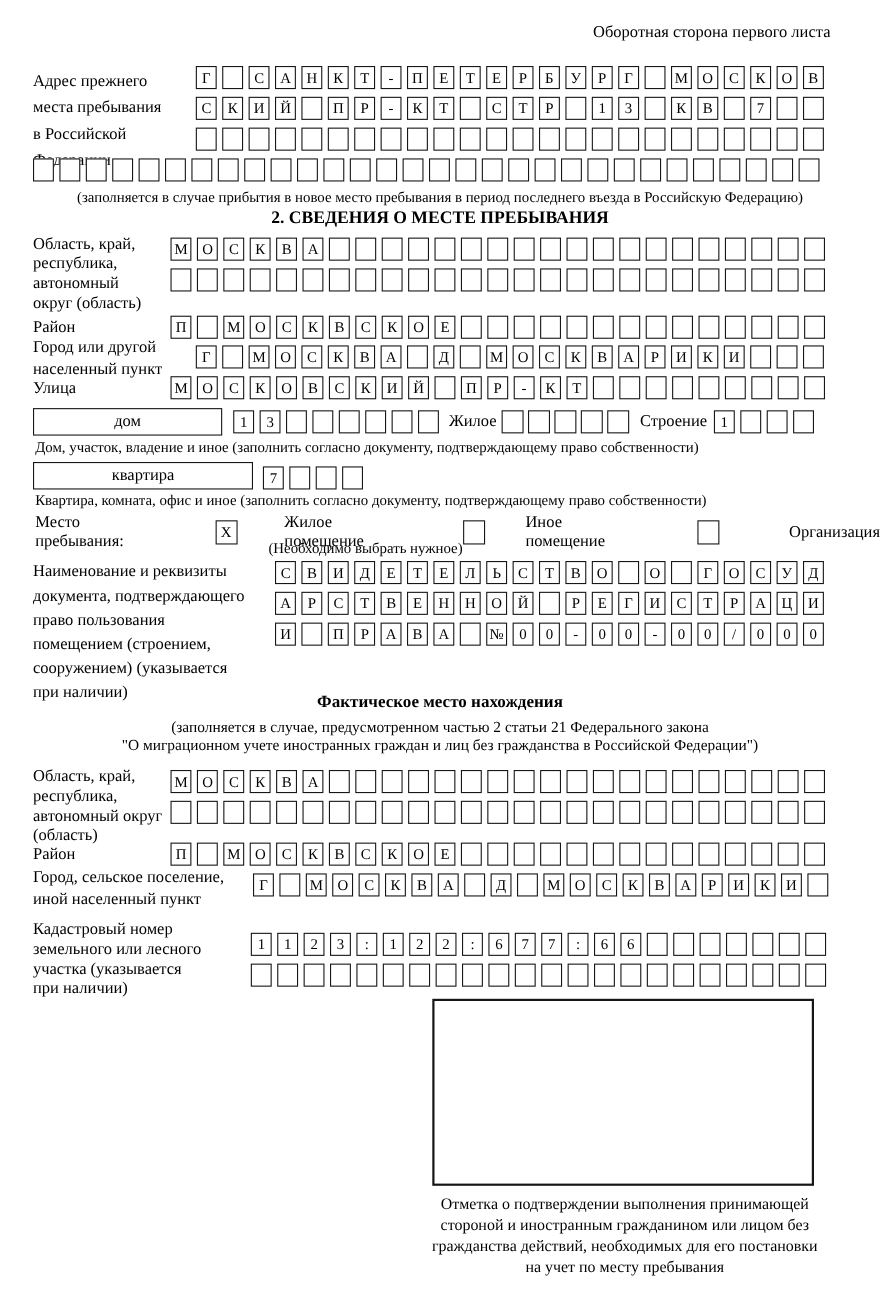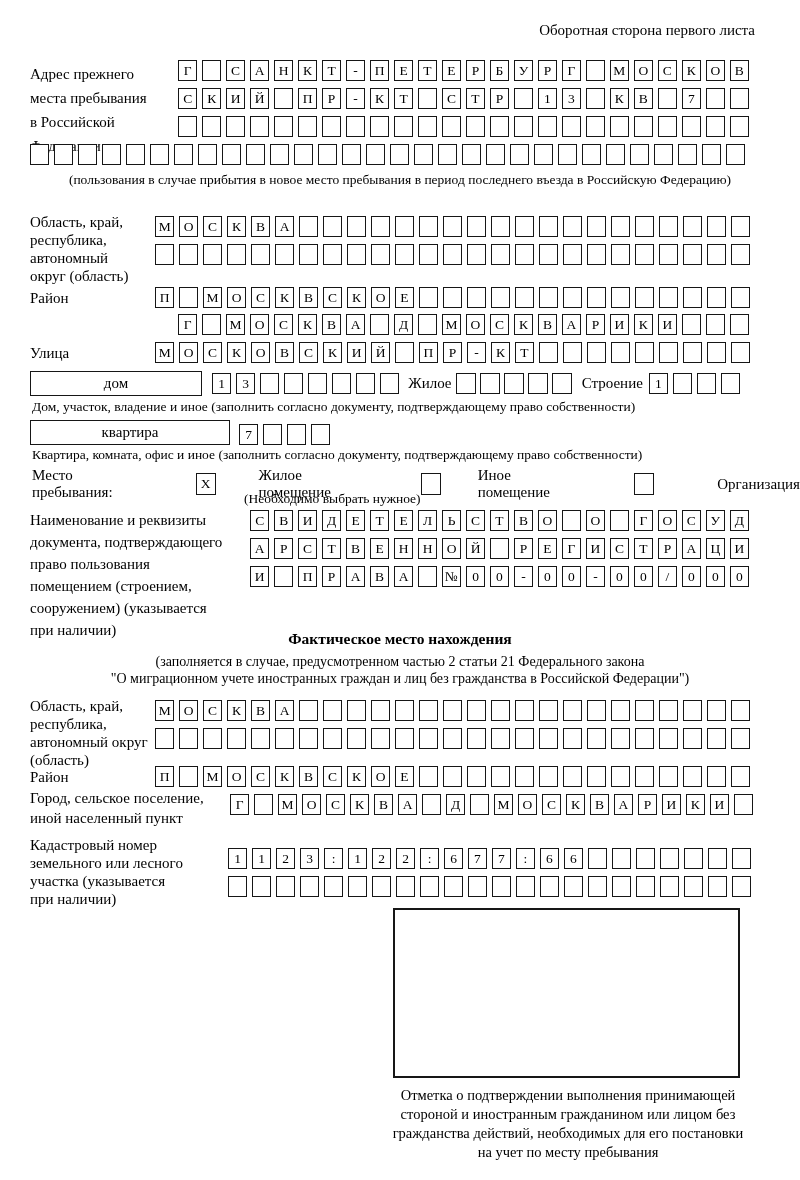--- a/index.html
+++ b/index.html
@@ -138,22 +138,23 @@
       <span class="cell"></span>
       <span class="cell"></span>
       <span class="cell"></span>
       <span class="cell"></span>
       <span class="cell"></span>
       <span class="cell"></span>
       <span class="cell"></span>
       <span class="cell"></span>
       <span class="cell"></span>
     </div>
-  <div class="abs caption center" style="top:172px;">(пользования в случае прибытия в новое место пребывания в период последнего въезда в Российскую Федерацию)</div>
-
+  <div class="abs caption center" style="top:172px;">(заполняется в случае прибытия в новое место пребывания в период последнего въезда в Российскую Федерацию)</div>
+
+  <div class="abs title center" style="top:190px;">2. СВЕДЕНИЯ О МЕСТЕ ПРЕБЫВАНИЯ</div>
 
   <div class="abs label" style="left:30px;top:213px;width:130px;">Область, край,
 республика,
 автономный
 округ (область)</div>
   <div class="abs boxrow" style="left:155px;top:216px;">
       <span class="cell">М</span>
       <span class="cell">О</span>
       <span class="cell">С</span>
       <span class="cell">К</span>
@@ -229,20 +230,22 @@
       <span class="cell"></span>
       <span class="cell"></span>
       <span class="cell"></span>
       <span class="cell"></span>
       <span class="cell"></span>
       <span class="cell"></span>
       <span class="cell"></span>
       <span class="cell"></span>
     </div>
 
+  <div class="abs label lh20" style="left:30px;top:306px;width:145px;">Город или другой
+населенный пункт</div>
   <div class="abs boxrow" style="left:178px;top:314px;">
       <span class="cell">Г</span>
       <span class="cell"></span>
       <span class="cell">М</span>
       <span class="cell">О</span>
       <span class="cell">С</span>
       <span class="cell">К</span>
       <span class="cell">В</span>
       <span class="cell">А</span>
       <span class="cell"></span>

